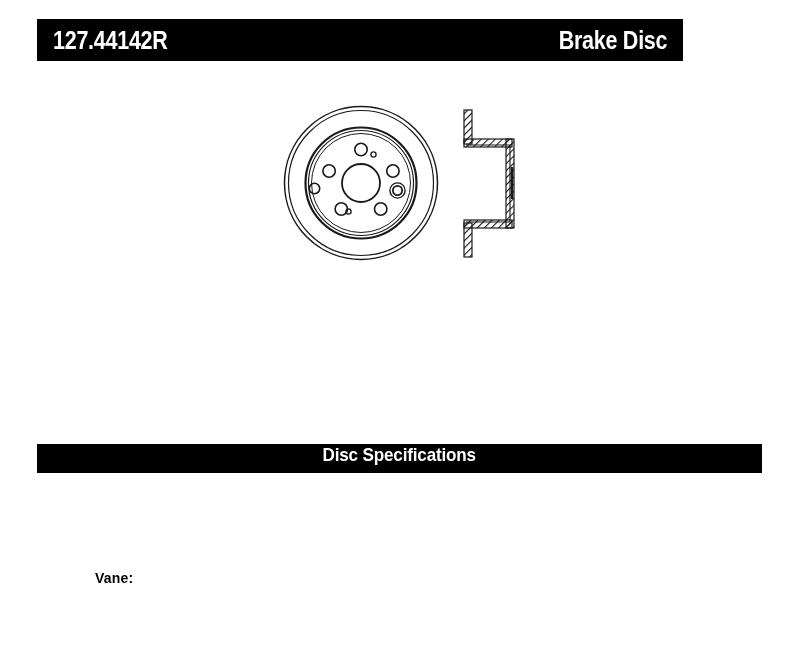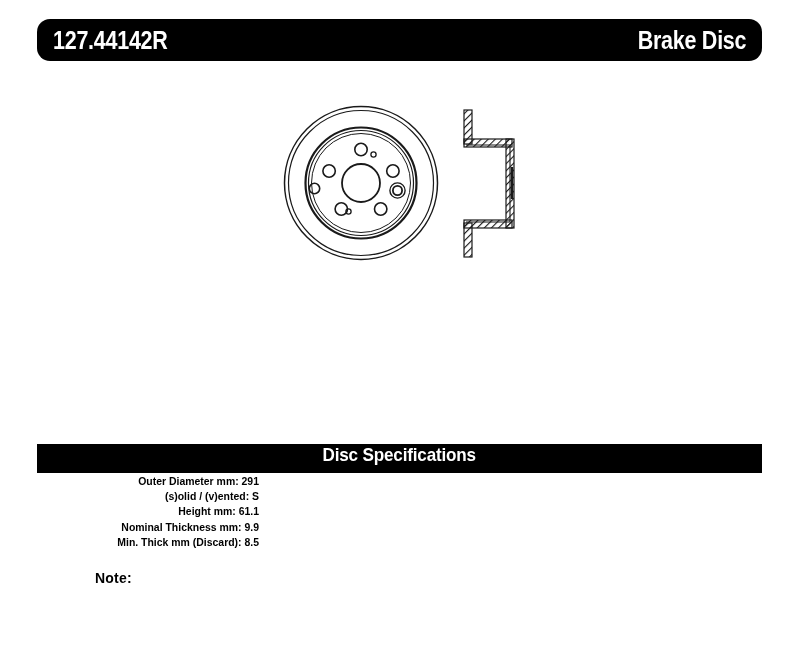--- a/index.html
+++ b/index.html
@@ -14,29 +14,28 @@
     font-family: "Liberation Sans", sans-serif;
     color: #000000;
     overflow: hidden;
   }
 
   
   #header-bar {
     position: absolute;
     left: 37px;
     top: 19px;
-    width: 725px;
+    width: 646px;
     height: 42px;
     background: #000000;
     display: flex;
     align-items: center;
     justify-content: space-between;
     box-sizing: border-box;
     padding: 0 16px;
-    border-radius: 13px;
   }
   #part-number {
     color: #ffffff;
     font-size: 25px;
     font-weight: bold;
     letter-spacing: -0.3px;
     transform: scaleX(0.86);
     transform-origin: left center;
     white-space: nowrap;
   }
@@ -197,28 +196,21 @@
     </g>
   </svg>
 </div>
 
 <div id="spec-bar">
   <span id="spec-bar-title">Disc Specifications</span>
 </div>
 
 <div id="spec-columns">
 
-  <div class="spec-col spec-col-left">
-    <div class="spec-row">Outer Diameter mm: 291</div>
-    <div class="spec-row">(s)olid / (v)ented: S</div>
-    <div class="spec-row">Height mm: 61.1</div>
-    <div class="spec-row">Nominal Thickness mm: 9.9</div>
-    <div class="spec-row">Min. Thick mm (Discard): 8.5</div>
-  </div>
 
 
 
 </div>
 
 <div id="note-block">
-  <span>Note:</span>
+  <span>Vane:</span>
   <span></span>
 </div>
 
 </body></html>

